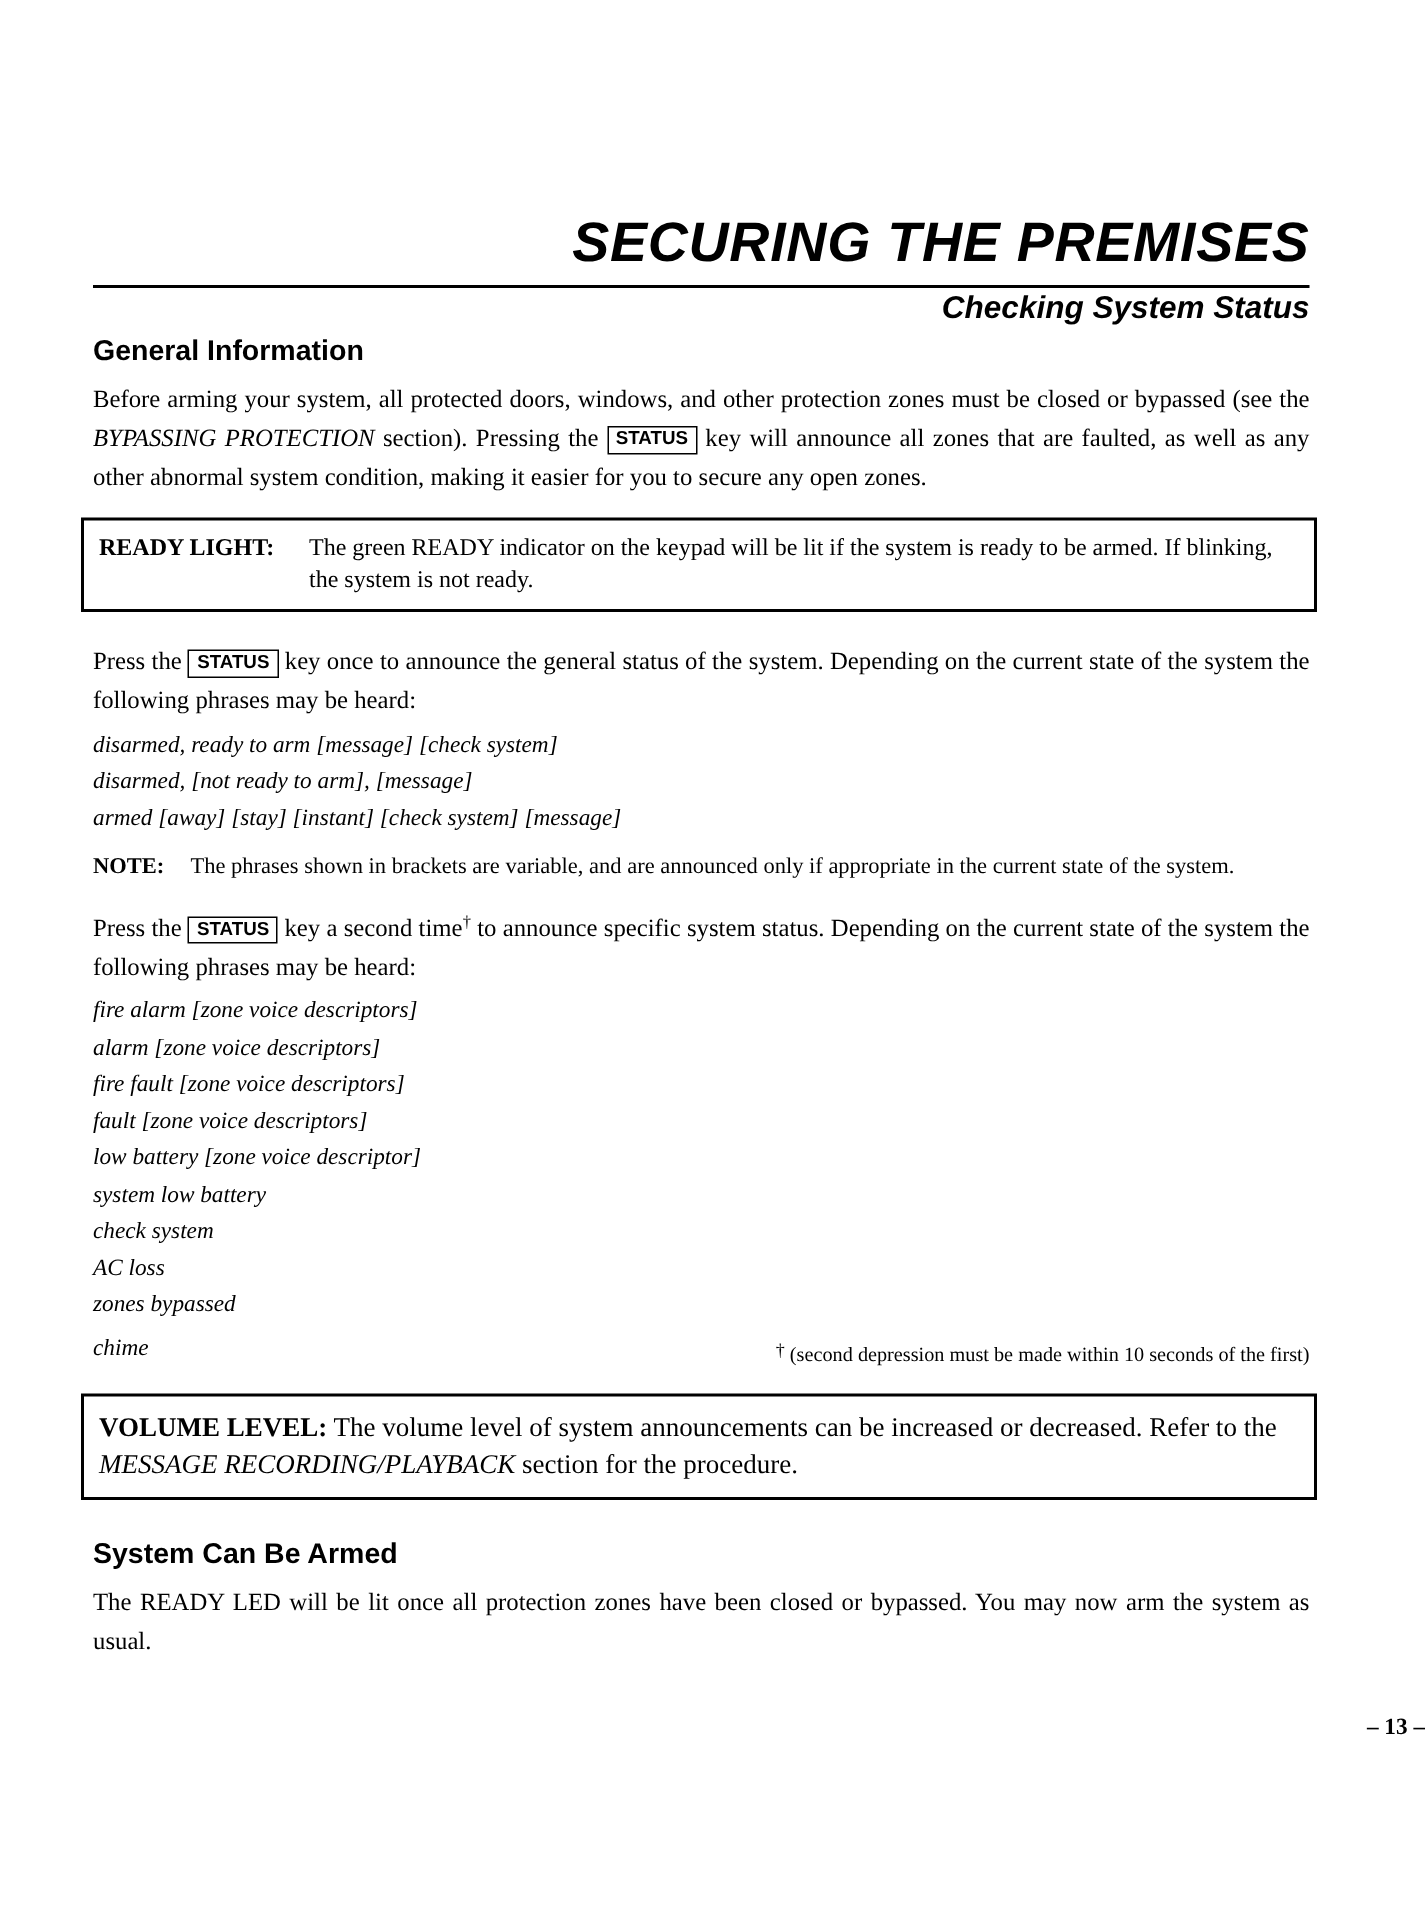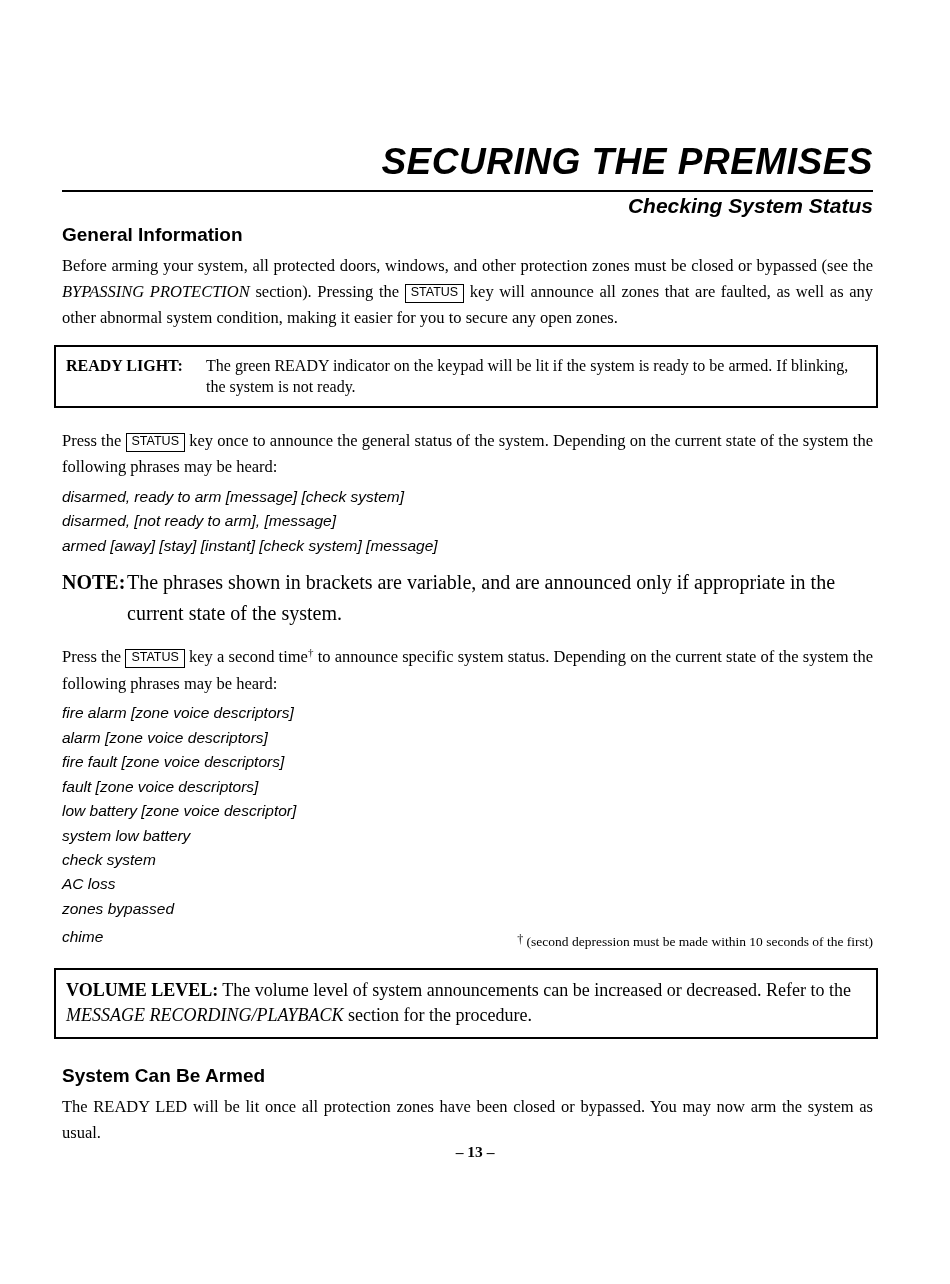--- a/index.html
+++ b/index.html
@@ -24,59 +24,59 @@
   }
   .section-heading {
     font-family: "Liberation Sans", sans-serif;
     font-weight: bold; font-size: 19px; margin: 6px 0 7px;
   }
   .body-p { font-size: 16.5px; line-height: 1.6; text-align: justify; }
   .serif-italic { font-style: italic; }
   .key-box {
     display: inline-block;
     font-family: "Liberation Sans", sans-serif;
-    font-weight: normal; font-style: normal;
+    font-weight: bold; font-style: normal;
     font-size: 12.5px; line-height: 1.25;
     border: 1.5px solid #000; padding: 0px 5px 1px;
     vertical-align: 1px; white-space: nowrap;
   }
   .key-box-lg {
     font-size: 16px; padding: 1px 7px 2px;
     vertical-align: 0; border-width: 2px;
   }
   .framed-note {
     border: 2px solid #000; padding: 8px 10px 9px;
     font-size: 16px; line-height: 1.32;
     margin: 13px 0 20px;
     margin-left: -8px; margin-right: -5px; justify-content: space-between;
   }
   .framed-flex { display: flex; }
   .framed-label { font-weight: bold; width: 140px; flex-shrink: 0; }
   .framed-text { flex: 1; }
   .phrase {
-    font-family: Liberation Sans, sans-serif;
+    font-family: Liberation Serif, serif;
     font-style: italic; font-size: 15.5px; line-height: 1.58;
   }
   .phrase-list { margin: 3px 0 6px; }
-  .note-row { display: flex; margin: 9px 0 15px; font-size: 20px; line-height: 1.55; justify-content: flex-end; }
+  .note-row { display: flex; margin: 9px 0 15px; font-size: 15px; line-height: 1.55; justify-content: flex-end; }
   .note-label { font-weight: bold; width: 65px; flex-shrink: 0; }
   .note-text { flex: 1; }
   .p-once { margin: 10px 0 4px; }
   .p-second { margin: 13px 0 4px; }
   .dagger-sup { font-size: 11px; vertical-align: 6px; line-height: 0; }
   .chime-row { display: flex; justify-content: space-between; align-items: flex-end; margin-top: 4px; }
   .footnote { font-family: "Liberation Serif", serif; font-style: normal; font-size: 13.5px; }
   .footnote .dagger-sup { font-size: 12px; vertical-align: 3px; }
   .volume-box { font-size: 18px; line-height: 1.38; margin-top: 18px; margin-bottom: 24px; }
   .bold { font-weight: bold; }
   .armed-heading { margin-top: 26px; }
   .armed-p { text-align: justify; }
   .page-number {
     position: absolute; top: 1143px; left: 0; width: 100%;
-    text-align: center; font-weight: bold; font-size: 15.5px;
+    text-align: right; font-weight: bold; font-size: 15.5px;
     font-family: "Liberation Serif", serif;
   }
 </style>
 </head>
 <body>
 
 <div class="page">
 
   <h1 class="doc-title">SECURING THE PREMISES</h1>
   <hr class="title-rule">

